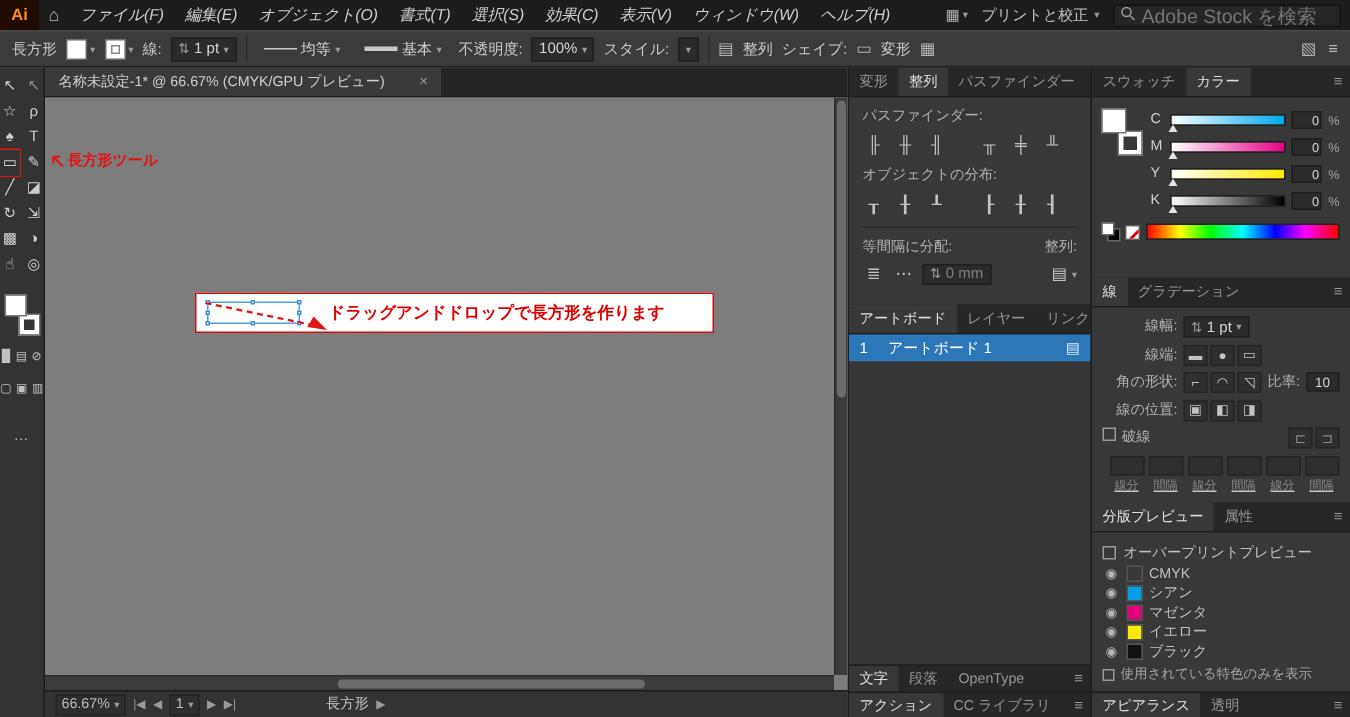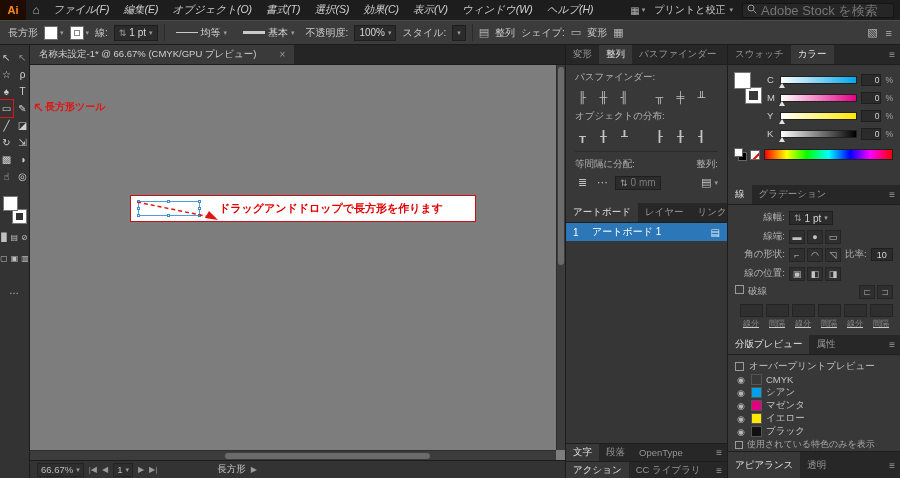--- a/index.html
+++ b/index.html
@@ -572,21 +572,21 @@
               <span class="chip" style="background: rgb(17, 17, 17);"></span>
               <span>ブラック</span>
             </div>
             </div>
           <div class="sep-footer">
             <span class="checkbox" style="width:8px;height:8px;"></span>
             <span>使用されている特色のみを表示</span>
           </div>
         </div>
 
-        <div class="barrow" style="height:27px;min-height:17px;">
+        <div class="barrow" style="height:17px;min-height:17px;">
           <div class="ptabrow">
               <div class="ptab active">アピアランス</div>
               <div class="ptab">透明</div>
             </div>
           <span class="pmenu">≡</span>
         </div>
       </div>
     </div>
   </div>
 </div>

